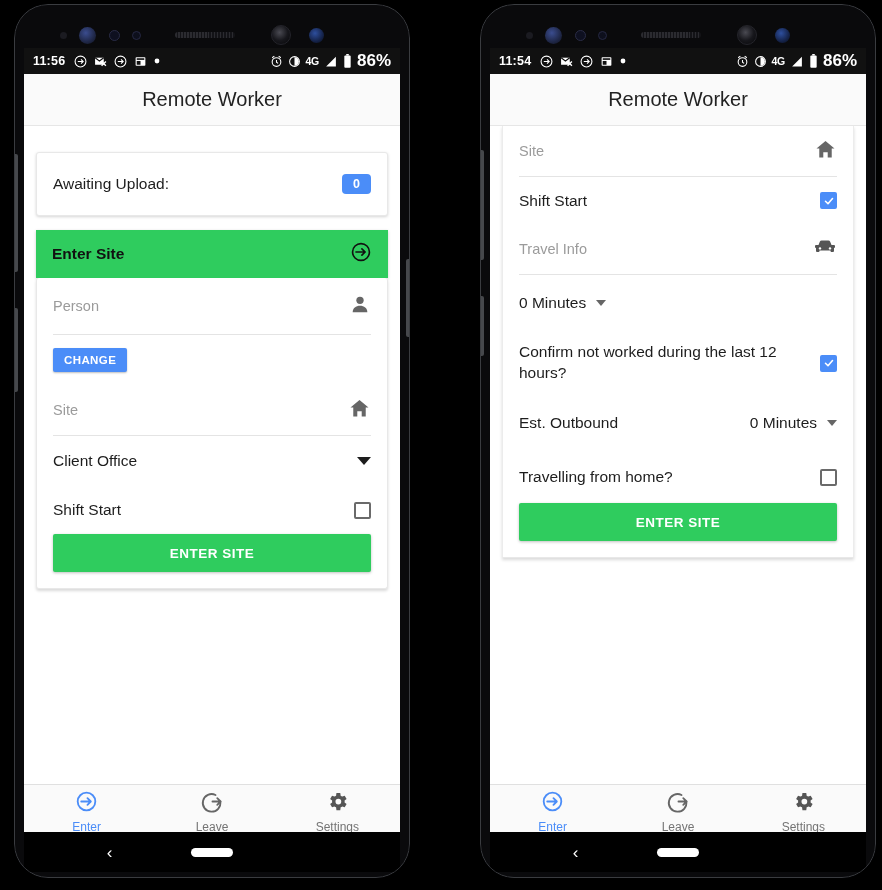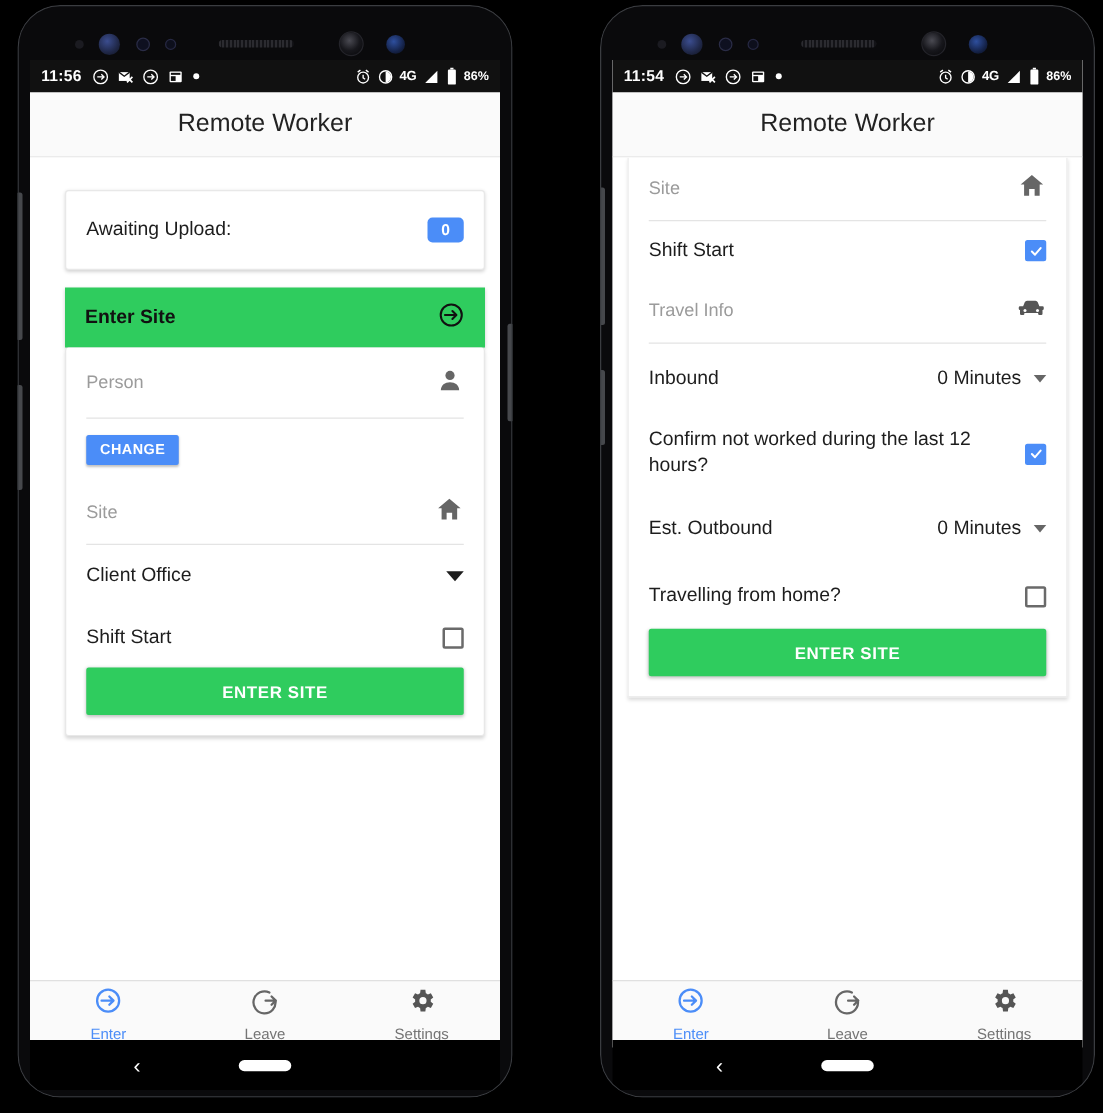--- a/index.html
+++ b/index.html
@@ -61,21 +61,21 @@
 
   .statusbar {
     height: 26px; background: #111;
     display: flex; align-items: center;
     padding: 0 9px;
     color: #fff;
   }
   .sb-time { font-size: 12.5px; font-weight: bold; letter-spacing: .2px; }
   .sb-left { display: flex; align-items: center; gap: 7px; margin-left: 9px; flex: 1; }
   .sb-right { display: flex; align-items: center; gap: 5px; }
-  .sb-pct { font-size: 10px; font-weight: bold; }
+  .sb-pct { font-size: 17px; font-weight: bold; }
   .sb-4g { font-size: 10.5px; font-weight: bold; letter-spacing: -.3px; }
   .sb-ico svg { display: block; }
 
   .appbar {
     height: 52px; background: #fafafa;
     display: flex; align-items: center; justify-content: center;
     border-bottom: 1px solid #e6e6e6;
   }
   .appbar-title { font-size: 20px; color: #222; font-weight: normal; }
 
@@ -251,21 +251,21 @@
               </svg>
           </span>
           <span class="sb-pct">86%</span>
         </div>
       </div>
 
       <div class="appbar">
         <div class="appbar-title">Remote Worker</div>
       </div>
 
-      <div class="content" style="top:78px; bottom:54px; background:#fff;padding-left:16px;">
+      <div class="content" style="top:78px; bottom:54px; background:#fff;">
 
         <div style="height:26px;"></div>
 
         <div class="card" style="margin:0 12px;">
           <div class="row" style="min-height:62px;">
             <span class="label">Awaiting Upload:</span>
             <span class="badge-blue">0</span>
           </div>
         </div>
 
@@ -477,21 +477,20 @@
               <svg width="24" height="24" viewBox="0 0 24 24" fill="#555">
                   <path d="M5.5 10l1.3-3.2A2 2 0 018.7 5.6h6.6a2 2 0 011.9 1.2L18.5 10H21a1 1 0 011 1v1a1 1 0 01-1 1v3a1 1 0 01-1 1h-1.5a1 1 0 01-1-1v-.6H6.5v.6a1 1 0 01-1 1H4a1 1 0 01-1-1v-3a1 1 0 01-1-1v-1a1 1 0 011-1z"></path>
                   <circle cx="7" cy="13.4" r="1.2" fill="#fff"></circle>
                   <circle cx="17" cy="13.4" r="1.2" fill="#fff"></circle>
                 </svg>
             </span>
           </div>
           <div class="divider"></div>
 
           <div class="row" style="min-height:56px;">
-            <span class="label">Inbound</span>
             <span class="value">0 Minutes</span>
             <span class="caret-down sm"></span>
           </div>
 
           <div class="row" style="min-height:64px; align-items:center;">
             <span class="label" style="padding-right:22px; line-height:1.35;">Confirm not worked during the last 12 hours?</span>
             <span class="cbox checked">
               <svg width="12" height="12" viewBox="0 0 24 24">
                   <path d="M5 12.5l5 5L19 7" fill="none" stroke="#fff" stroke-width="3.2" stroke-linecap="round" stroke-linejoin="round"></path>
                 </svg>

